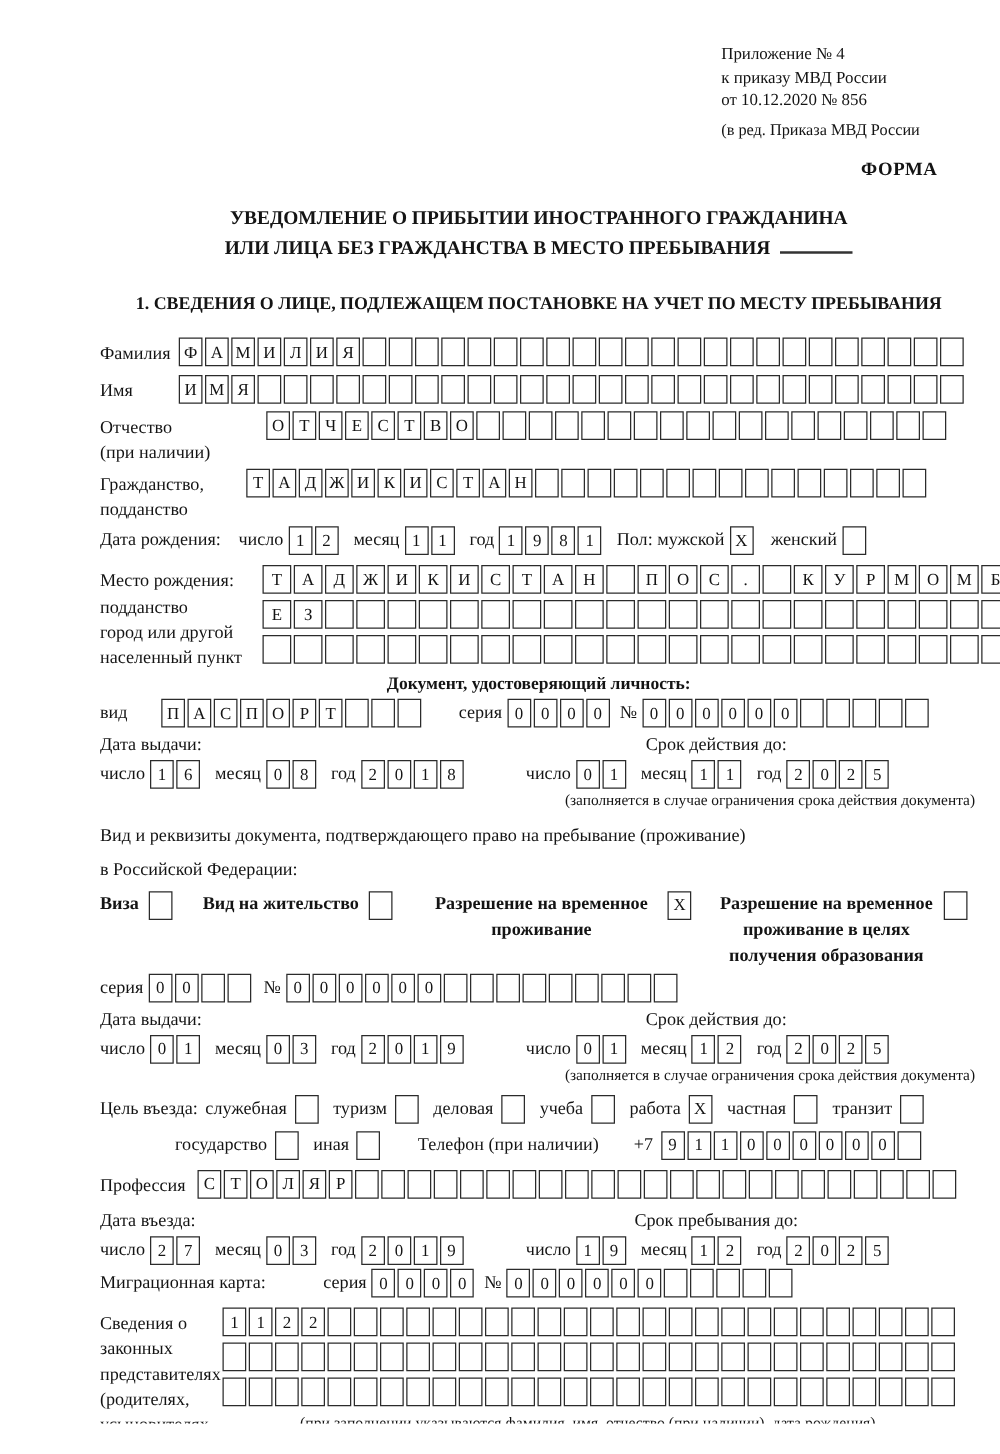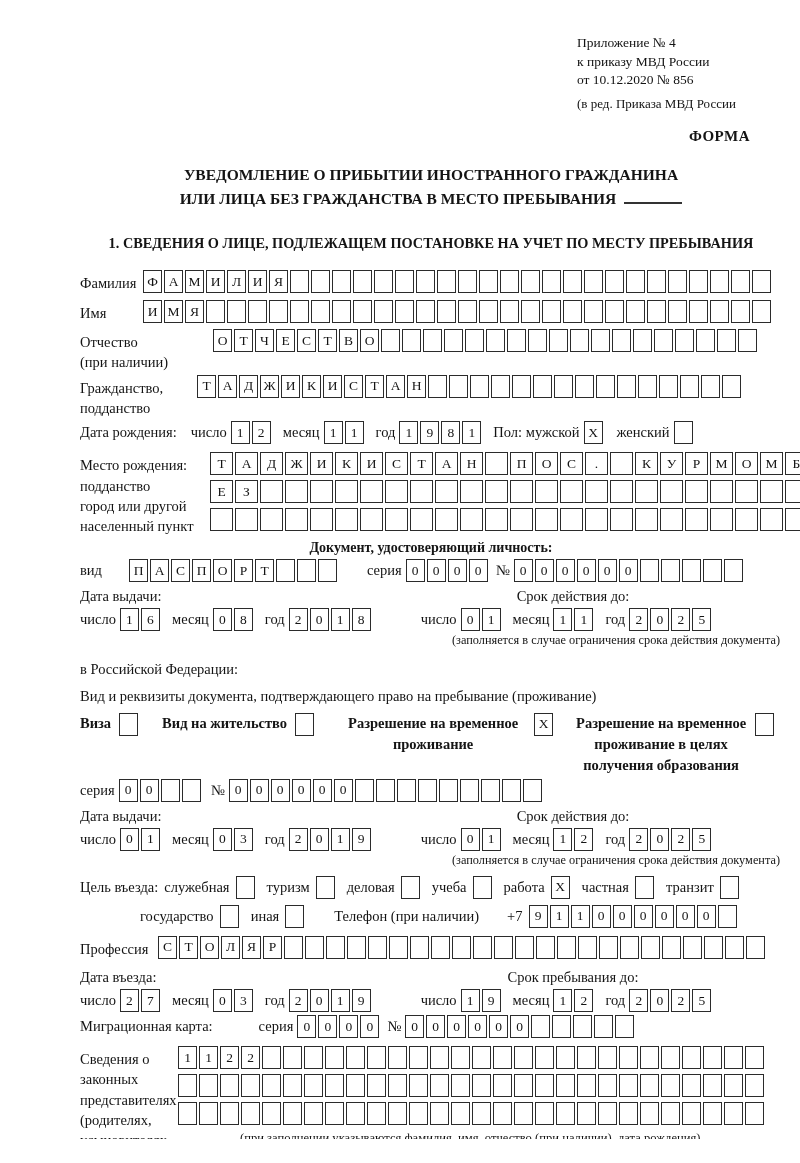--- a/index.html
+++ b/index.html
@@ -414,22 +414,22 @@
           <span class="cell">2</span>
           <span class="cell">0</span>
           <span class="cell">2</span>
           <span class="cell">5</span>
         </span>
     </span>
   </div>
   <div class="smallnote">(заполняется в случае ограничения срока действия документа)</div>
 
   <div class="introl mt8">
+    <div>Вид и реквизиты документа, подтверждающего право на пребывание (проживание)</div>
     <div>в Российской Федерации:</div>
-    <div>Вид и реквизиты документа, подтверждающего право на пребывание (проживание)</div>
   </div>
 
   <div class="optrow">
     <span class="opt">
       <span class="lbl">Виза</span>
       <span class="cbwrap boxes">
           <span class="cell"></span>
         </span>
     </span>
     <span class="opt" style="margin-left:22px">

